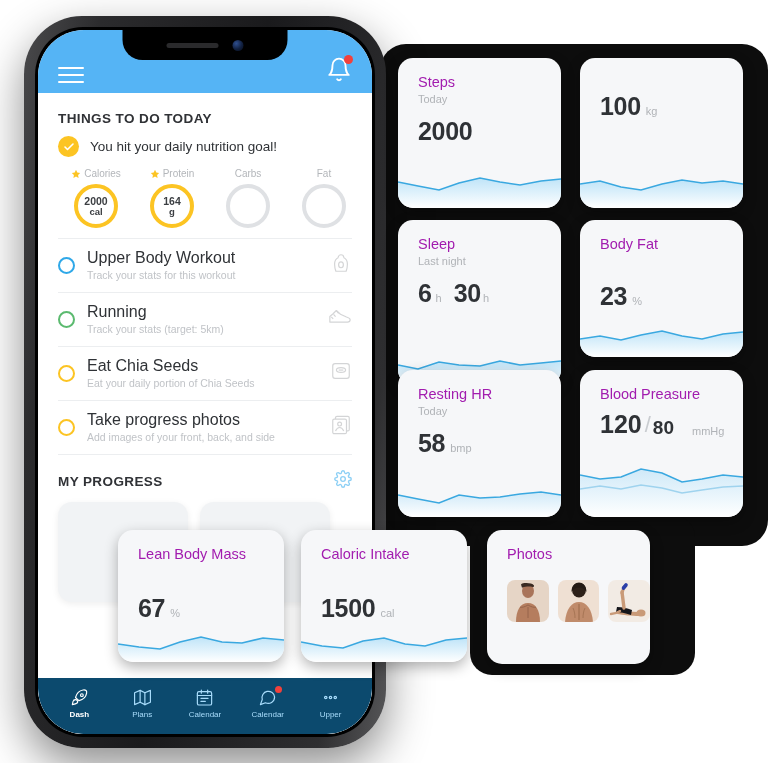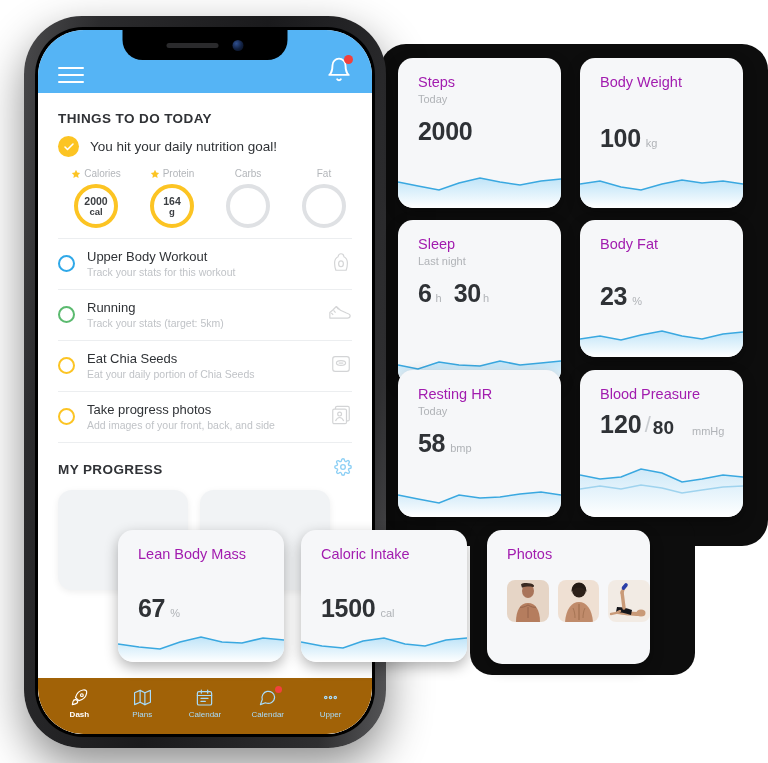--- a/index.html
+++ b/index.html
@@ -103,40 +103,40 @@
   .macro-unit { font-size: 9.5px; color: #3b3e42; font-weight: bold; }
 
   
   .task-list { margin-top: 6px; }
   .task {
     display: flex; align-items: center; gap: 12px;
     padding: 10px 0 11px 0; border-top: 1px solid #eceef0; cursor: pointer;
   }
   .task-circle { width: 17px; height: 17px; border-radius: 50%; border: 2.4px solid #888; flex: 0 0 auto; }
   .task-body { flex: 1 1 auto; min-width: 0; }
-  .task-title { font-size: 13px; color: #2f3236; }
+  .task-title { font-size: 16px; color: #2f3236; }
   .task-sub { font-size: 10.5px; color: #c0c3c7; margin-top: 2px; }
   .task-icon { flex: 0 0 auto; opacity: .32; }
 
   .progress-head {
     display: flex; align-items: center; justify-content: space-between;
     border-top: 1px solid #eceef0; padding: 15px 0 10px 0;
   }
 
   
   .ph-cards { display: flex; gap: 12px; }
   .ph-card {
     width: 130px; height: 100px; border-radius: 14px;
     background: #f1f3f5; box-shadow: 0 2px 7px rgba(0,0,0,.07);
   }
 
   
   .bottom-nav {
     position: absolute; left: 0; right: 0; bottom: 0; height: 56px;
-    background: #a16207; border-bottom-left-radius: 44px; border-bottom-right-radius: 44px;
+    background: #0c4a6e; border-bottom-left-radius: 44px; border-bottom-right-radius: 44px;
     display: flex; align-items: center; justify-content: space-around;
     padding: 0 10px 6px 10px;
   }
   .nav-item {
     display: flex; flex-direction: column; align-items: center; gap: 3px;
     cursor: pointer; position: relative; width: 56px;
   }
   .nav-label { font-size: 8px; color: #a8dcfb; }
   .nav-item.active .nav-label { color: #fff; font-weight: bold; }
   .nav-badge {
@@ -417,21 +417,20 @@
         <stop offset="0%" stop-color="#bfe4f8"></stop>
             <stop offset="100%" stop-color="#ffffff"></stop>
       </linearGradient>
         </defs>
       <path d="M0,20 L20,24 L41,28 L61,21 L82,16 L102,20 L122,23 L143,19 L163,17 L163,46 L0,46 Z" fill="url(#g1)"></path>
       <path d="M0,20 L20,24 L41,28 L61,21 L82,16 L102,20 L122,23 L143,19 L163,17" fill="none" stroke="#3aa8e0" stroke-width="1.6"></path>
     </svg>
   </div>
 
   <div class="mcard" style="left:580px; top:58px; width:163px; height:150px;">
-    <div class="mcard-title">Body Weight</div>
     <div class="mcard-valrow" style="padding-top:34px">
       <span class="mcard-val">100</span>
       <span class="mcard-unit">kg</span>
     </div>
     <svg class="spark" viewBox="0 0 163 46" preserveAspectRatio="none">
       <defs>
           <linearGradient id="g2" x1="0" y1="0" x2="0" y2="1">
         <stop offset="0%" stop-color="#bfe4f8"></stop>
             <stop offset="100%" stop-color="#ffffff"></stop>
       </linearGradient>

